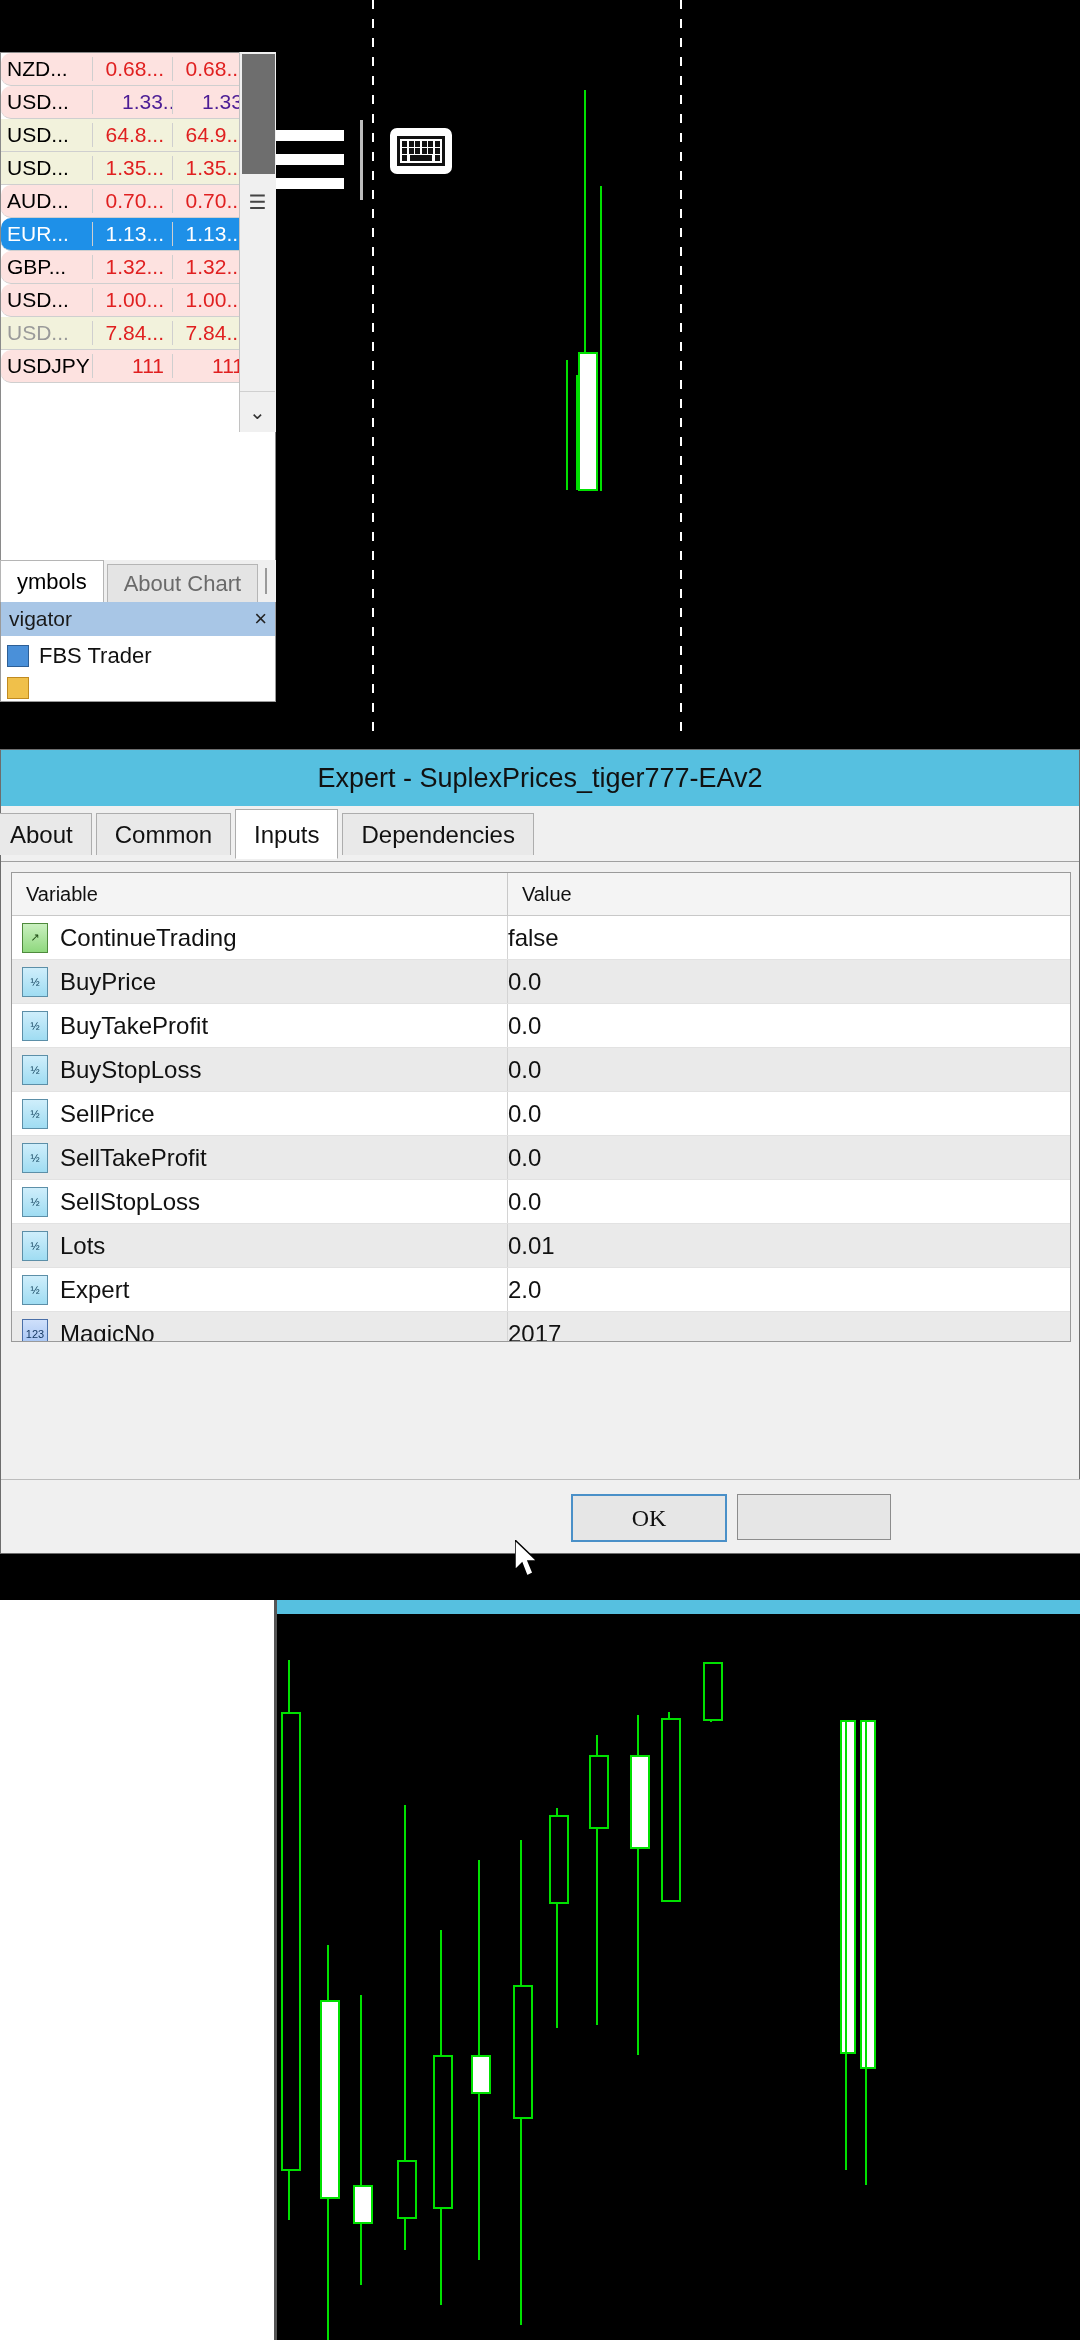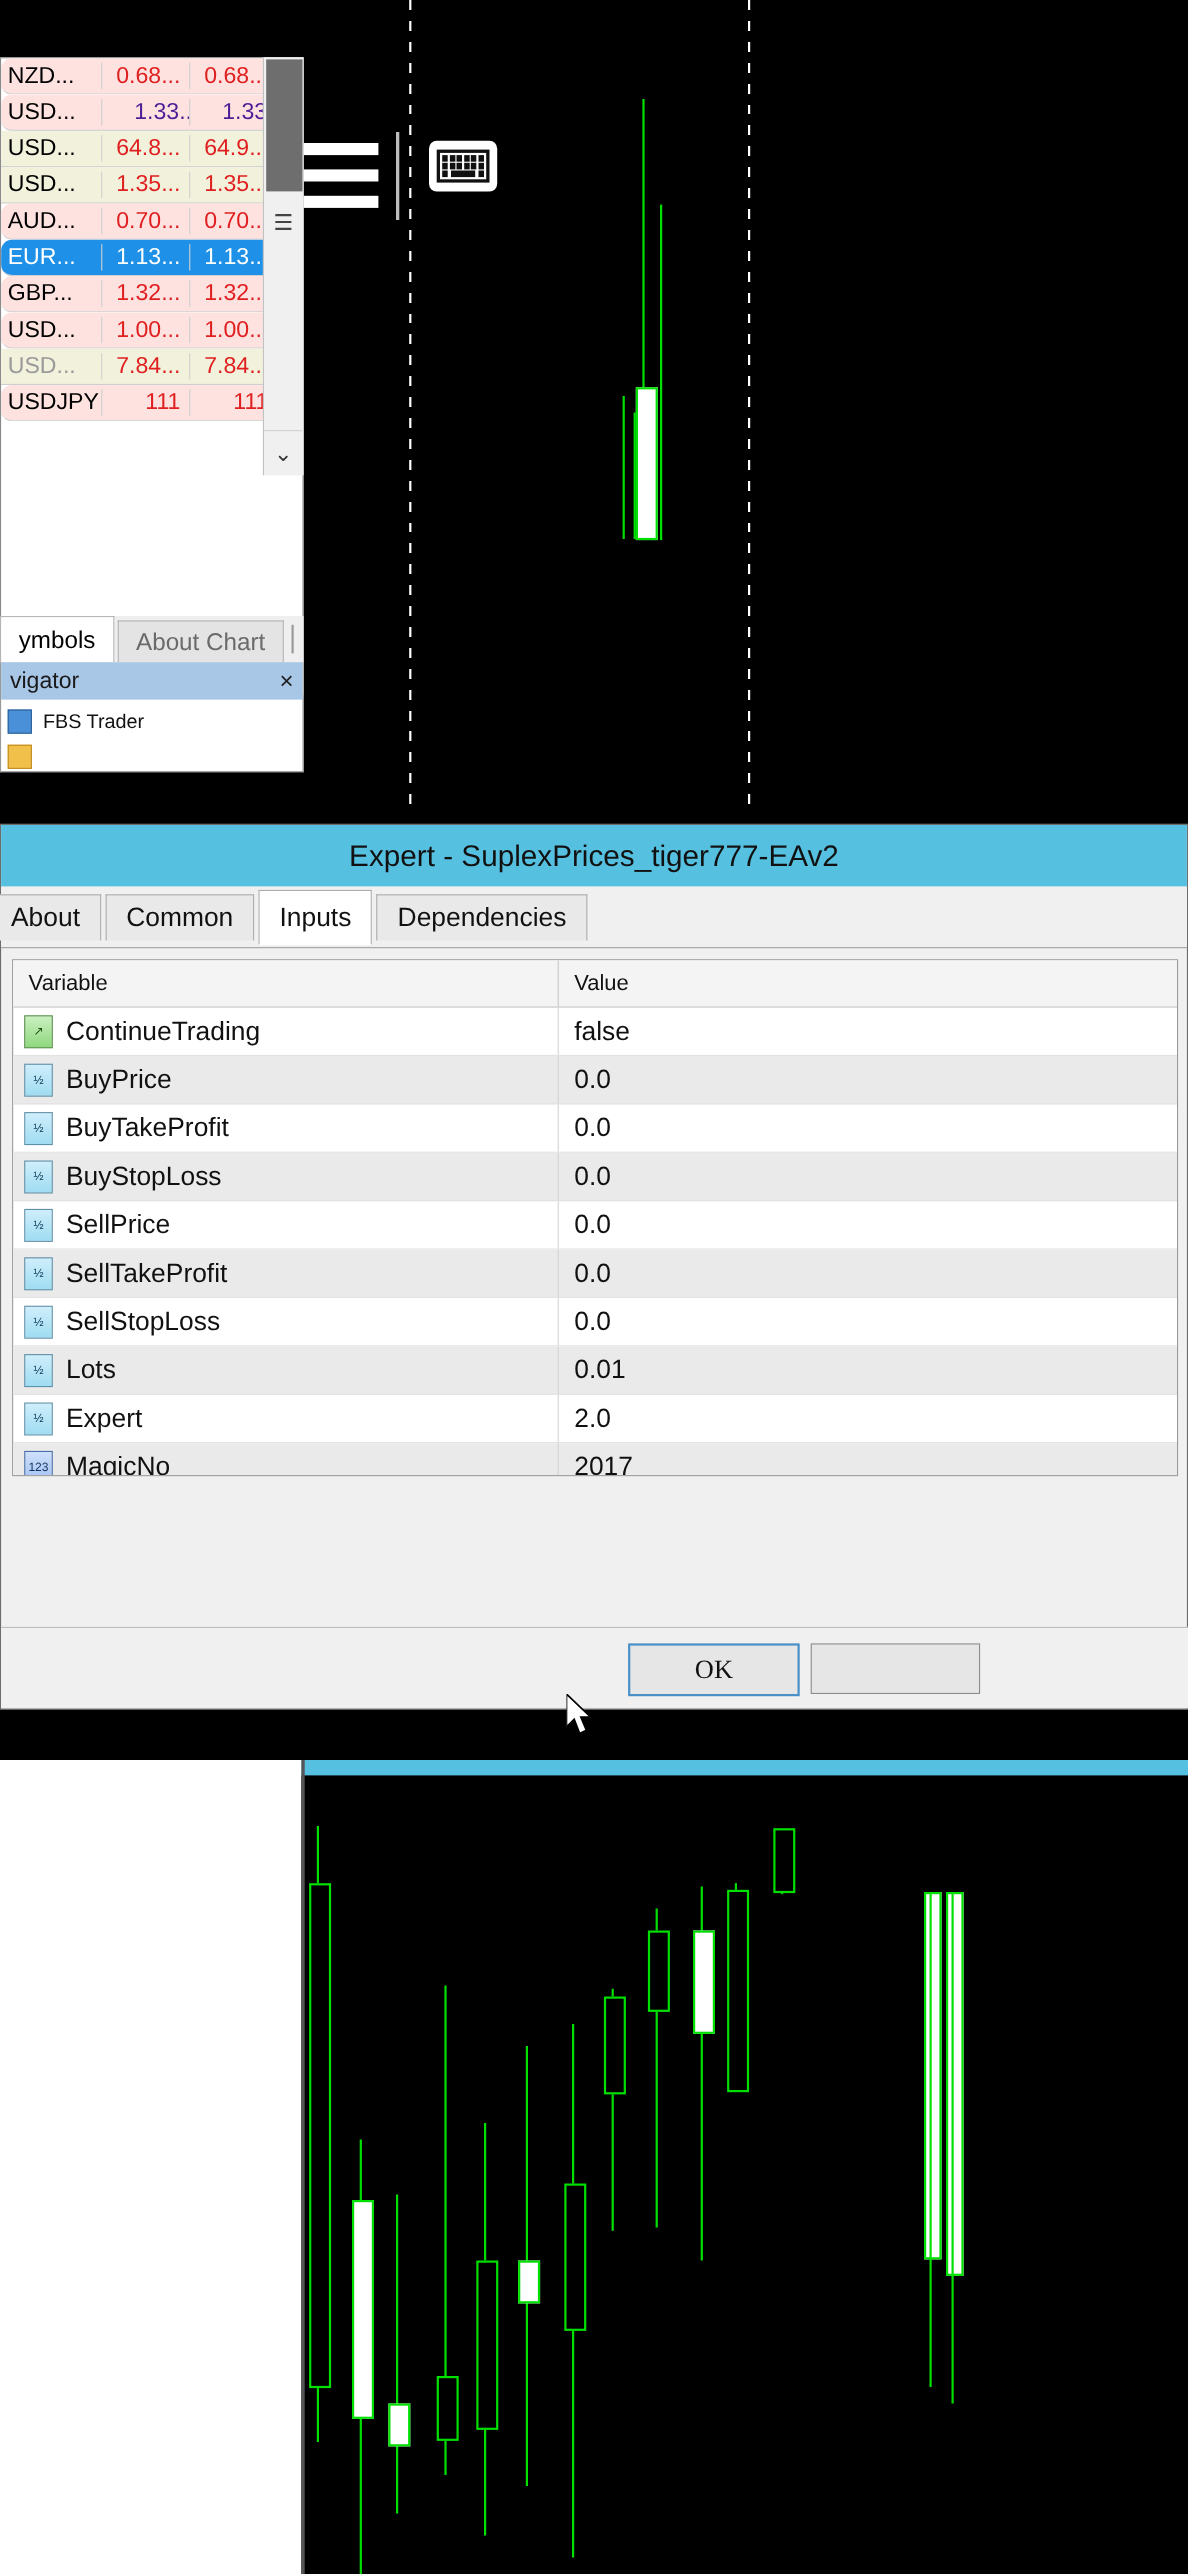--- a/index.html
+++ b/index.html
@@ -53,21 +53,21 @@
       box-sizing:border-box;}
   .mw-tab.active{background:#fff;color:#000;height:42px;line-height:42px;}
   .mw-tab-sep{width:2px;height:26px;background:#9a9a9a;align-self:center;margin-left:4px;}
 
   
   #navigator{left:0;top:602px;width:276px;height:100px;background:#fff;
       border:1px solid #9a9a9a;border-top:none;box-sizing:border-box;}
   #nav-title{height:34px;background:#a8c6e6;display:flex;align-items:center;
       justify-content:space-between;padding:0 8px;font-size:21px;color:#1a1a1a;}
   #nav-close{font-size:22px;color:#222;}
-  .nav-item{display:flex;align-items:center;height:40px;padding-left:6px;font-size:18px;color:#111;}
+  .nav-item{display:flex;align-items:center;height:40px;padding-left:6px;font-size:22px;color:#111;}
   .nav-ico{width:22px;height:22px;margin-right:10px;background:#4a90d9;
       border:1px solid #2d5f96;box-sizing:border-box;flex:0 0 auto;}
   .nav-ico.folder{background:#f0c04a;border-color:#c08a20;}
 
   
   #hamburger{left:272px;top:130px;width:72px;height:60px;}
   #hamburger span{position:absolute;left:0;width:72px;height:11px;background:#fff;}
   #vsep{left:360px;top:120px;width:3px;height:80px;background:#bdbdbd;}
   #kbd-icon{left:390px;top:128px;width:62px;height:46px;background:#fff;border-radius:7px;
       display:flex;align-items:center;justify-content:center;}
@@ -94,21 +94,21 @@
       box-sizing:border-box;height:470px;overflow:hidden;}
   .tbl-head{display:flex;height:42px;align-items:center;background:#f4f4f4;
       border-bottom:1px solid #c8c8c8;font-size:20px;color:#111;}
   .th-var{width:495px;padding-left:14px;box-sizing:border-box;}
   .th-val{flex:1;padding-left:14px;border-left:1px solid #c8c8c8;box-sizing:border-box;height:42px;
       display:flex;align-items:center;}
   .tbl-row{display:flex;height:43px;align-items:center;font-size:24px;color:#111;
       border-bottom:1px solid #e2e2e2;}
   .tbl-row.odd{background:#eaeaea;}
   .td-var{width:495px;display:flex;align-items:center;padding-left:10px;box-sizing:border-box;}
-  .td-val{flex:1;padding-left:14px;border-left:1px solid #d4d4d4;box-sizing:border-box;
+  .td-val{flex:1;border-left:1px solid #d4d4d4;box-sizing:border-box;
       height:43px;display:flex;align-items:center;}
   .vicon{width:26px;height:30px;margin-right:12px;flex:0 0 auto;position:relative;
       border:1px solid #5c8fa8;box-sizing:border-box;font-size:11px;color:#0a3a55;
       display:flex;align-items:center;justify-content:center;font-family:"Liberation Sans",sans-serif;}
   .vicon.double{background:linear-gradient(#cfeefb,#9fdcf2);}
   .vicon.intg{background:linear-gradient(#cfe0fb,#9fc0f2);border-color:#4a6fa8;color:#12355f;}
   .vicon.bool{background:linear-gradient(#caf0c0,#8fd87e);border-color:#4e8a3c;color:#1d4a12;}
 
   #dlg-footer{position:absolute;left:0;bottom:0;width:1080px;height:74px;background:#f0f0f0;
       border-top:1px solid #bdbdbd;box-sizing:border-box;}

